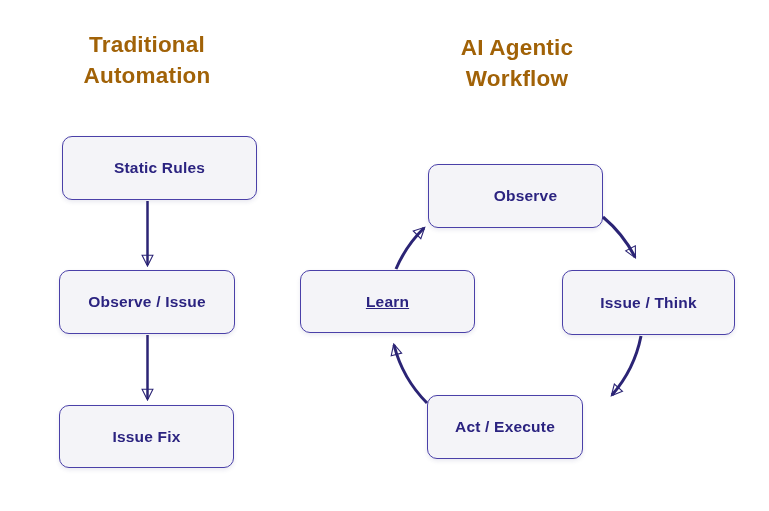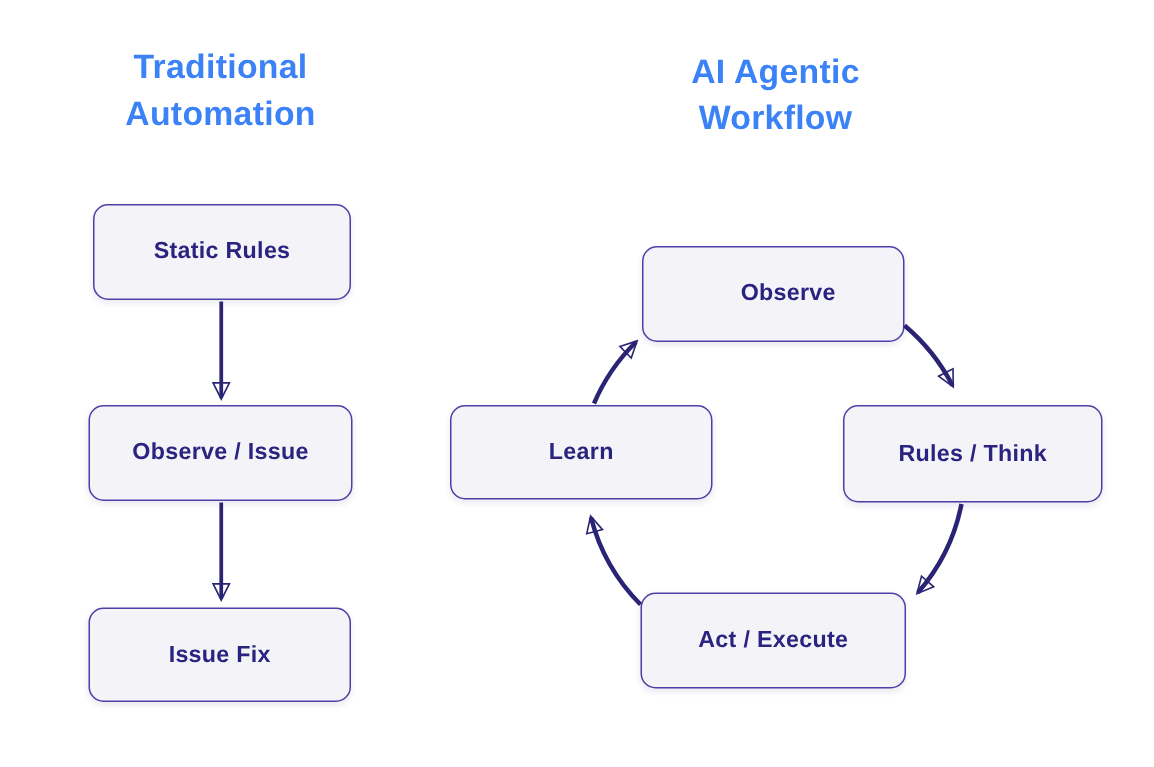--- a/index.html
+++ b/index.html
@@ -15,21 +15,21 @@
     background: #ffffff;
     overflow: hidden;
   }
   .col-title {
     position: absolute;
     width: 220px;
     text-align: center;
     font-size: 22.5px;
     line-height: 31px;
     font-weight: bold;
-    color: #3b82f6;
+    color: #a16207;
     letter-spacing: 0.2px;
     white-space: pre-line;
   }
   #title-left  { left: 37px;  top: 29px; }
   #title-right { left: 407px; top: 32px; }
   .node {
     position: absolute;
     box-sizing: border-box;
     background: #f4f4f8;
     border: 1.6px solid #4a40a8;
@@ -37,27 +37,27 @@
     display: flex;
     align-items: center;
     justify-content: center;
     font-size: 15.5px;
     font-weight: bold;
     color: #2b2380;
     letter-spacing: 0.2px;
     box-shadow: 0 2px 4px rgba(42, 36, 110, 0.10);
     z-index: 2;
   }
-  #node-static   { left: 62px;  top: 136px; width: 172px; height: 64px; }
+  #node-static   { left: 62px;  top: 136px; width: 195px; height: 64px; }
   #node-breakage { left: 59px;  top: 270px; width: 176px; height: 64px; }
   #node-manual   { left: 59px;  top: 405px; width: 175px; height: 63px; }
   #node-observe  { left: 428px; top: 164px; width: 175px; height: 64px; padding-left: 20px; }
-  #node-learn    { left: 300px; top: 270px; width: 175px; height: 63px; }
+  #node-learn    { left: 300px; top: 270px; width: 175px; height: 63px; text-decoration: underline; }
   #node-reason   { left: 562px; top: 270px; width: 173px; height: 65px; }
-  #node-act      { left: 427px; top: 395px; width: 177px; height: 64px; }
+  #node-act      { left: 427px; top: 395px; width: 156px; height: 64px; }
   svg.arrows {
     position: absolute;
     left: 0; top: 0;
     width: 769px;
     height: 511px;
     z-index: 3;
     pointer-events: none;
   }
   svg.arrows path { fill: none; stroke: #2b2475; }
   .straight { stroke-width: 2.5px; }
@@ -70,21 +70,21 @@
 
   <div class="col-title" id="title-left">Traditional Automation</div>
 
   <div class="col-title" id="title-right">AI Agentic Workflow</div>
 
   <div class="node" id="node-static">Static Rules</div>
   <div class="node" id="node-breakage">Observe / Issue</div>
   <div class="node" id="node-manual">Issue Fix</div>
 
   <div class="node" id="node-observe">Observe</div>
-  <div class="node" id="node-reason">Rules / Think</div>
+  <div class="node" id="node-reason">Issue / Think</div>
   <div class="node" id="node-act">Act / Execute</div>
   <div class="node" id="node-learn">Learn</div>
 
   <svg class="arrows" viewBox="0 0 769 511" xmlns="http://www.w3.org/2000/svg">
     <defs>
       <marker id="ah" viewBox="0 0 12 12" refX="10" refY="6" markerWidth="13" markerHeight="13" markerUnits="userSpaceOnUse" orient="auto">
         <path d="M1,1 L11,6 L1,11 Z" fill="#2b2475" stroke="none"></path>
       </marker>
     </defs>
 

